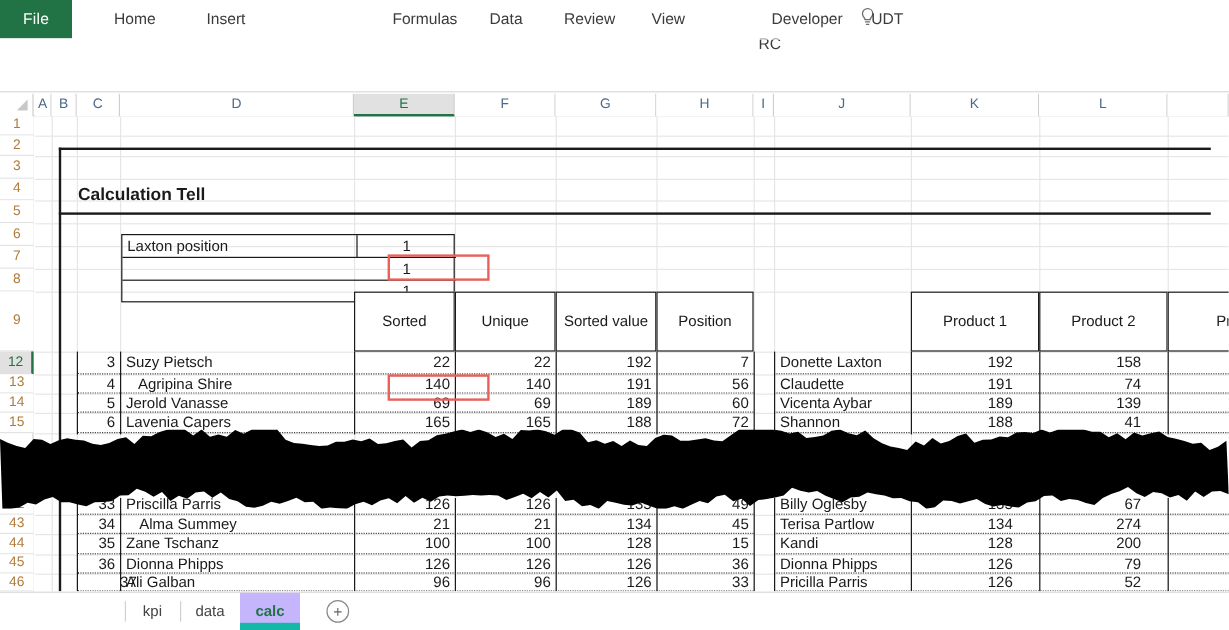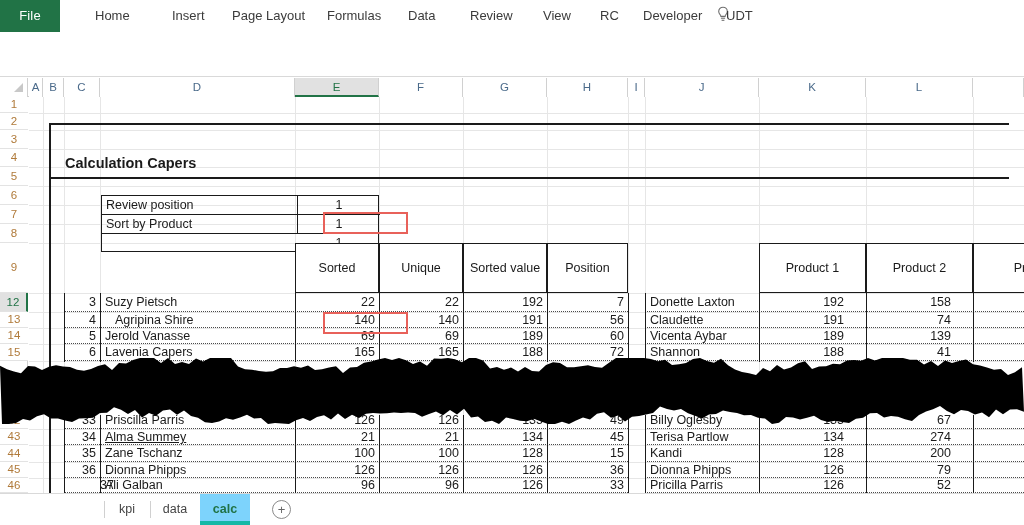--- a/index.html
+++ b/index.html
@@ -234,22 +234,22 @@
     position: absolute; left: 0; top: 493px; width: 1024px; height: 32px;
     background: #ffffff;
     border-top: 1px solid #d9d9d9;
   }
   .stab {
     position: absolute; top: 0; height: 31px; line-height: 31px;
     font-size: 12.5px; color: #444; text-align: center; white-space: nowrap;
   }
   .stab.active {
     color: #217346; font-weight: bold;
-    border-bottom: 4px solid #14b8a6;
-    background: #7dd3fc;
+    border-bottom: 6px solid #14b8a6;
+    background: #c4b5fd;
   }
   .stab-sep {
     position: absolute; top: 7px; width: 1px; height: 17px; background: #d0d0d0;
   }
   #addsheet {
     position: absolute; left: 272px; top: 6px; width: 19px; height: 19px;
     border: 1px solid #8a8a8a; border-radius: 50%;
     color: #666; font-size: 13px; line-height: 17px; text-align: center;
   }
 </style>
@@ -259,26 +259,25 @@
 <div id="ribbon">
   <div id="file-tab">File</div>
   <div id="ribbon-tabs"></div>
   <svg id="bulb-icon" viewBox="0 0 14 19">
     <path d="M7 1.2c-2.5 0-4.3 1.9-4.3 4.2 0 1.6.9 2.7 1.6 3.6.4.5.6.9.6 1.4h4.2c0-.5.2-.9.6-1.4.7-.9 1.6-2 1.6-3.6C11.3 3.1 9.5 1.2 7 1.2z" fill="none" stroke="#6e6e6e" stroke-width="1.1"></path>
     <path d="M4.9 12.2h4.2" fill="none" stroke="#6e6e6e" stroke-width="1.1"></path>
     <path d="M5.6 14.3h2.8" fill="none" stroke="#6e6e6e" stroke-width="1.1"></path>
   </svg>
 <div class="rtab" style="left: 95px;">Home</div>
     <div class="rtab" style="left: 172px;">Insert</div>
-    <div class="rtab" style="left: 232px;">Page Layout</div>
     <div class="rtab" style="left: 327px;">Formulas</div>
     <div class="rtab" style="left: 408px;">Data</div>
     <div class="rtab" style="left: 470px;">Review</div>
     <div class="rtab" style="left: 543px;">View</div>
-    <div class="rtab" style="left: 600px;">RC</div>
+    <div class="rtab" style="left: 632px; margin-top: 21px;">RC</div>
     <div class="rtab" style="left: 643px;">Developer</div>
     <div class="rtab" style="left: 726px;">UDT</div>
   </div>
 <div id="ribbon-bottom"></div>
 
 <div id="formula-row">
   <div id="namebox">
     <span>E12</span>
     <span id="namebox-arrow"></span>
   </div>
@@ -363,30 +362,29 @@
         <div class="hline" style="top: 264px;"></div>
         <div class="hline" style="top: 332px;"></div>
         <div class="hline" style="top: 348px;"></div>
         <div class="hline" style="top: 365px;"></div>
         <div class="hline" style="top: 381px;"></div>
       </div>
 
     <div id="doc-frame">
       <div id="top-border"></div>
       <div id="left-border"></div>
-      <div id="title-text">Calculation Capers</div>
+      <div id="title-text">Calculation Tell</div>
       <div id="title-rule"></div>
 
       <div id="param-box">
           <div class="param-row" style="top: 0px;">
-            <div class="param-label">Review position</div>
+            <div class="param-label">Laxton position</div>
             <div class="param-value">1</div>
           </div>
           <div class="param-row" style="top: 19px;">
-            <div class="param-label">Sort by Product</div>
             <div class="param-value">1</div>
           </div>
           <div class="param-hr" style="top: 18px;"></div>
           <div class="param-row" style="top: 38px;">
             <div class="param-value">1</div>
           </div>
           <div class="param-hr" style="top: 37px;"></div>
         </div>
 
       <div id="table-left">
@@ -423,21 +421,21 @@
           <div class="datacell dc-num" style="left: 518px; top: 249px; width: 81px; height: 15px; line-height: 13px;">72</div>
           <div class="rowsep" style="left: 35px; width: 564px; top: 263px;"></div>
           <div class="datacell dc-num" style="left: 35px; top: 317px; width: 36px; height: 15px; line-height: 13px;">33</div>
           <div class="datacell dc-txt" style="left: 71px; top: 317px; width: 195px; height: 15px; line-height: 13px;">Priscilla Parris</div>
           <div class="datacell dc-num" style="left: 266px; top: 317px; width: 84px; height: 15px; line-height: 13px;">126</div>
           <div class="datacell dc-num" style="left: 350px; top: 317px; width: 84px; height: 15px; line-height: 13px;">126</div>
           <div class="datacell dc-num" style="left: 434px; top: 317px; width: 84px; height: 15px; line-height: 13px;">135</div>
           <div class="datacell dc-num" style="left: 518px; top: 317px; width: 81px; height: 15px; line-height: 13px;">49</div>
           <div class="rowsep" style="left: 35px; width: 564px; top: 331px;"></div>
           <div class="datacell dc-num" style="left: 35px; top: 334px; width: 36px; height: 14px; line-height: 12px;">34</div>
-          <div class="datacell dc-txt" style="left: 71px; top: 334px; width: 195px; height: 14px; line-height: 12px; text-decoration: underline;">Alma Summey</div>
+          <div class="datacell dc-txt" style="left: 82px; top: 334px; width: 195px; height: 14px; line-height: 12px;">Alma Summey</div>
           <div class="datacell dc-num" style="left: 266px; top: 334px; width: 84px; height: 14px; line-height: 12px;">21</div>
           <div class="datacell dc-num" style="left: 350px; top: 334px; width: 84px; height: 14px; line-height: 12px;">21</div>
           <div class="datacell dc-num" style="left: 434px; top: 334px; width: 84px; height: 14px; line-height: 12px;">134</div>
           <div class="datacell dc-num" style="left: 518px; top: 334px; width: 81px; height: 14px; line-height: 12px;">45</div>
           <div class="rowsep" style="left: 35px; width: 564px; top: 347px;"></div>
           <div class="datacell dc-num" style="left: 35px; top: 350px; width: 36px; height: 15px; line-height: 13px;">35</div>
           <div class="datacell dc-txt" style="left: 71px; top: 350px; width: 195px; height: 15px; line-height: 13px;">Zane Tschanz</div>
           <div class="datacell dc-num" style="left: 266px; top: 350px; width: 84px; height: 15px; line-height: 13px;">100</div>
           <div class="datacell dc-num" style="left: 350px; top: 350px; width: 84px; height: 15px; line-height: 13px;">100</div>
           <div class="datacell dc-num" style="left: 434px; top: 350px; width: 84px; height: 15px; line-height: 13px;">128</div>

